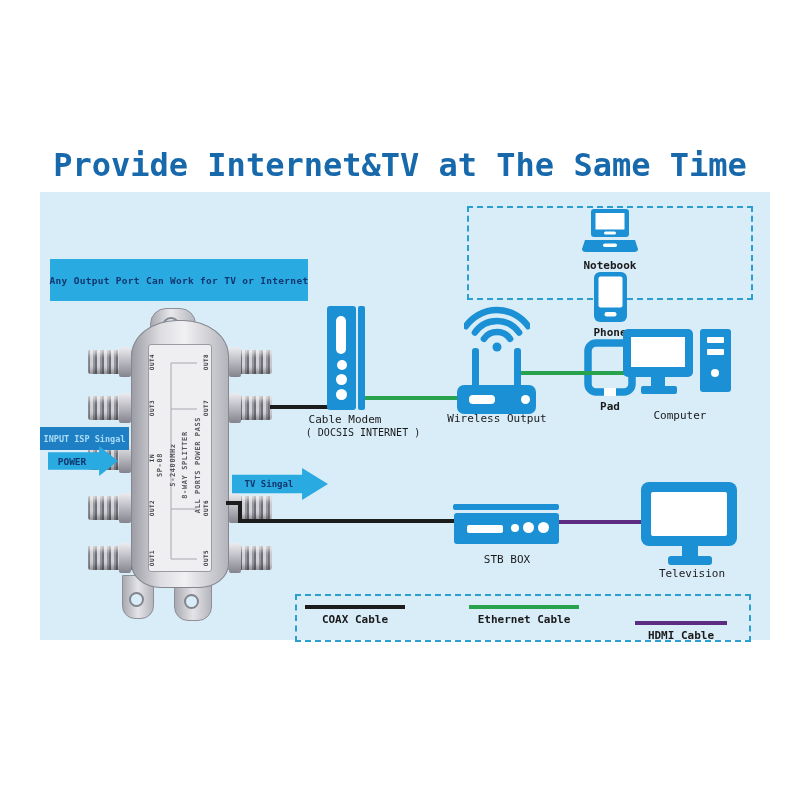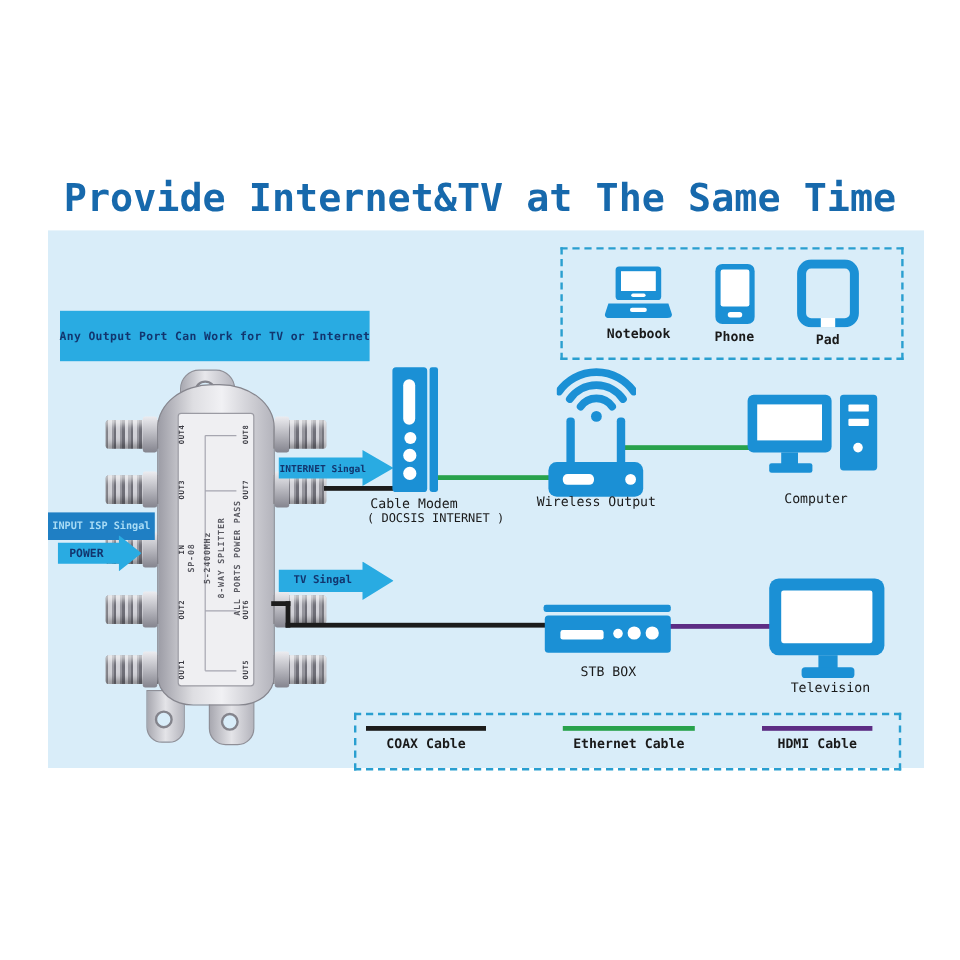--- a/index.html
+++ b/index.html
@@ -10,21 +10,21 @@
   .title { position:absolute; left:0; top:146px; width:800px; text-align:center;
            font-size:32px; font-weight:bold; color:#1769ac; white-space:nowrap; }
 
   .canvas { position:absolute; left:40px; top:192px; width:730px; height:448px; background:#d9edf9; }
 
   .note-banner { position:absolute; left:50px; top:259px; width:258px; height:42px;
                  background:#29abe2; color:#12356e; font-size:9.5px; font-weight:bold;
                  display:flex; align-items:center; justify-content:center; letter-spacing:.3px; white-space:nowrap; }
 
   .devices-box { position:absolute; left:467px; top:206px; width:286px; height:94px;
-                 border:2px dashed #2a9fd0; display:flex; align-items:center; justify-content:space-evenly; }
+                 border:2px dashed #2a9fd0; display:flex; align-items:center; justify-content:space-evenly;flex-direction:column; }
   .dev-item { display:flex; flex-direction:column; align-items:center; gap:4px; }
   .dev-label { font-size:11px; font-weight:bold; color:#1a1a1a; }
 
   .dev-blue { color:#1b90d5; }
 
   
   .sp-tab-top { position:absolute; left:150px; top:308px; width:46px; height:50px;
                 background:linear-gradient(90deg,#a9a9b1,#e8e8ec 45%,#b5b5bd);
                 border-radius:16px 16px 0 0; border:1px solid #8f8f97; }
   .sp-hole { position:absolute; width:18px; height:18px; border-radius:50%;
@@ -205,23 +205,20 @@
       <div>5-2400MHz</div>
       <div>8-WAY SPLITTER</div>
       <div>ALL PORTS POWER PASS</div>
     </div>
   </div>
 
   <div class="from-isp">INPUT ISP Singal</div>
   <div class="cyan-arrow" style="left:48px; top:446px; width:70px; height:30px; font-size:9.5px;">
     <span>POWER</span>
   </div>
-  <div class="cyan-arrow" style="left:232px; top:375px; width:96px; height:30px; font-size:8px;">
-    <span>INTERNET Singal</span>
-  </div>
   <div class="cyan-arrow" style="left:232px; top:468px; width:96px; height:32px; font-size:9px;align-items:center;">
     <span>TV Singal</span>
   </div>
 
   <div class="cable coax" style="left:270px; top:405px; width:58px; height:4px;"></div>
   <div class="cable eth" style="left:364px; top:396px; width:95px; height:4px;"></div>
   <div class="cable eth" style="left:519px; top:371px; width:110px; height:4px;"></div>
   <div class="cable coax" style="left:226px; top:501px; width:16px; height:4px;"></div>
   <div class="cable coax" style="left:238px; top:501px; width:4px; height:22px;"></div>
   <div class="cable coax" style="left:238px; top:519px; width:218px; height:4px;"></div>
@@ -285,19 +282,19 @@
 
   <div class="legend-box">
     <div class="legend-item" style="left:8px; width:100px;">
       <div class="legend-swatch coax"></div>
       <div class="legend-label">COAX Cable</div>
     </div>
     <div class="legend-item" style="left:172px; width:110px;">
       <div class="legend-swatch eth"></div>
       <div class="legend-label">Ethernet Cable</div>
     </div>
-    <div class="legend-item" style="left:338px; width:92px;">
+    <div class="legend-item" style="left:338px; width:92px;margin-top:16px;">
       <div class="legend-swatch hdmi"></div>
       <div class="legend-label">HDMI  Cable</div>
     </div>
   </div>
 
 </div>
 
 </body></html>

